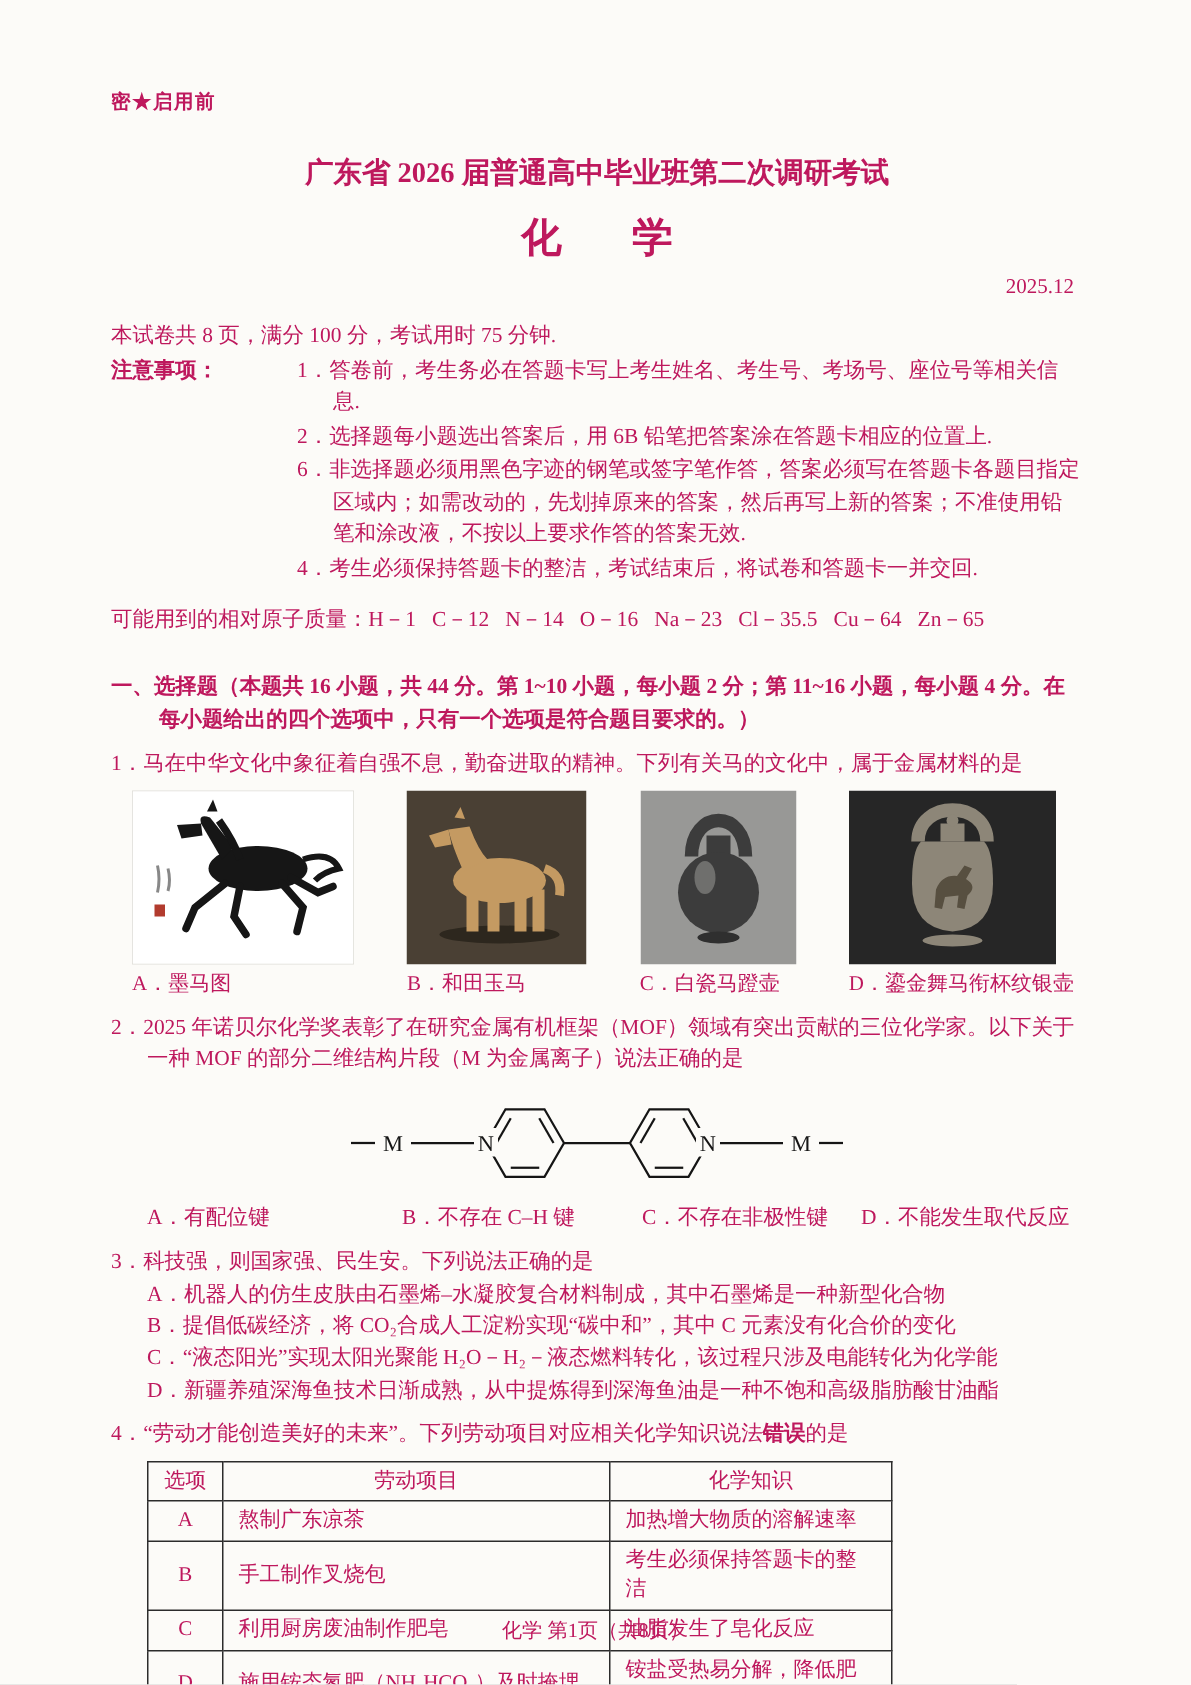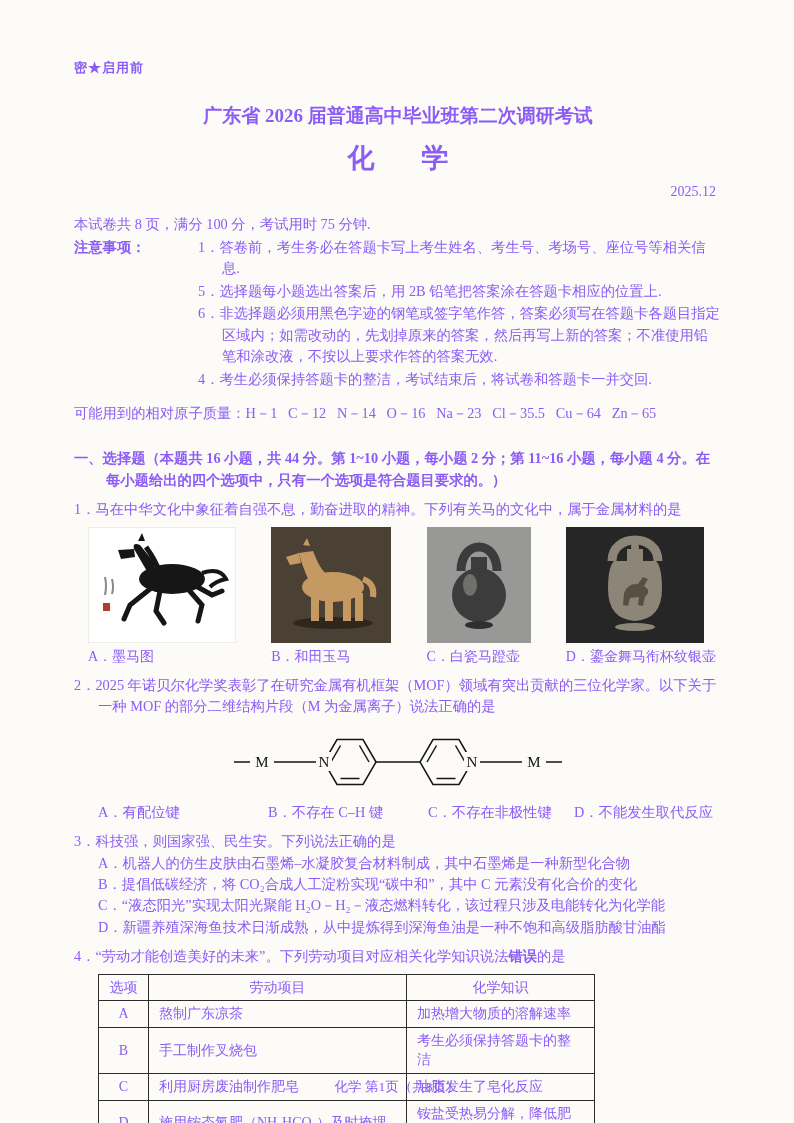--- a/index.html
+++ b/index.html
@@ -1,19 +1,19 @@
 <!DOCTYPE html>
 <html><head>
 <meta charset="utf-8">
 <style>
   * { box-sizing: border-box; }
   html, body { margin: 0; padding: 0; background: #d9d9d9; }
   .page {
     width: 794px; height: 1123px; margin: 0 auto; position: relative;
-    background: #fcfbf8; color: #8b5cf6; overflow: hidden;
+    background: #fcfbf8; color: #be185d; overflow: hidden;
     font-family: "Liberation Serif", "DejaVu Serif", serif;
     font-size: 14.3px; line-height: 1.5;
     padding: 58px 72px 0 74px;
   }
   .secrecy { font-size: 13px; font-weight: 700; letter-spacing: 1px; }
   .title { margin: 24px 0 0; text-align: center; font-size: 19px; font-weight: 700; }
   .subject { margin: 8px 0 0; text-align: center; font-size: 27px; font-weight: 700; letter-spacing: 10px; text-indent: 10px; }
   .date { margin: 2px 6px 0 0; text-align: right; font-size: 14px; }
   .exam-info { margin: 12px 0 2px; }
   .notices { display: flex; margin-top: 2px; gap: 40px; }
@@ -58,21 +58,21 @@
   <h1 class="title">广东省 2026 届普通高中毕业班第二次调研考试</h1>
   <h2 class="subject">化　学</h2>
   <div class="date">2025.12</div>
 
   <p class="exam-info">本试卷共 8 页，满分 100 分，考试用时 75 分钟.</p>
 
   <div class="notices">
     <div class="notices-label">注意事项：</div>
     <div class="notices-body">
       <p class="notice-item">1．答卷前，考生务必在答题卡写上考生姓名、考生号、考场号、座位号等相关信息.</p>
-      <p class="notice-item">5．选择题每小题选出答案后，用 2B 铅笔把答案涂在答题卡相应的位置上.</p>
+      <p class="notice-item">2．选择题每小题选出答案后，用 6B 铅笔把答案涂在答题卡相应的位置上.</p>
       <p class="notice-item">6．非选择题必须用黑色字迹的钢笔或签字笔作答，答案必须写在答题卡各题目指定区域内；如需改动的，先划掉原来的答案，然后再写上新的答案；不准使用铅笔和涂改液，不按以上要求作答的答案无效.</p>
       <p class="notice-item">4．考生必须保持答题卡的整洁，考试结束后，将试卷和答题卡一并交回.</p>
     </div>
   </div>
 
   <p class="atomic">可能用到的相对原子质量：H－1   C－12   N－14   O－16   Na－23   Cl－35.5   Cu－64   Zn－65</p>
 
   <p class="section-heading">一、选择题（本题共 16 小题，共 44 分。第 1~10 小题，每小题 2 分；第 11~16 小题，每小题 4 分。在每小题给出的四个选项中，只有一个选项是符合题目要求的。）</p>
 
   <section class="question">

